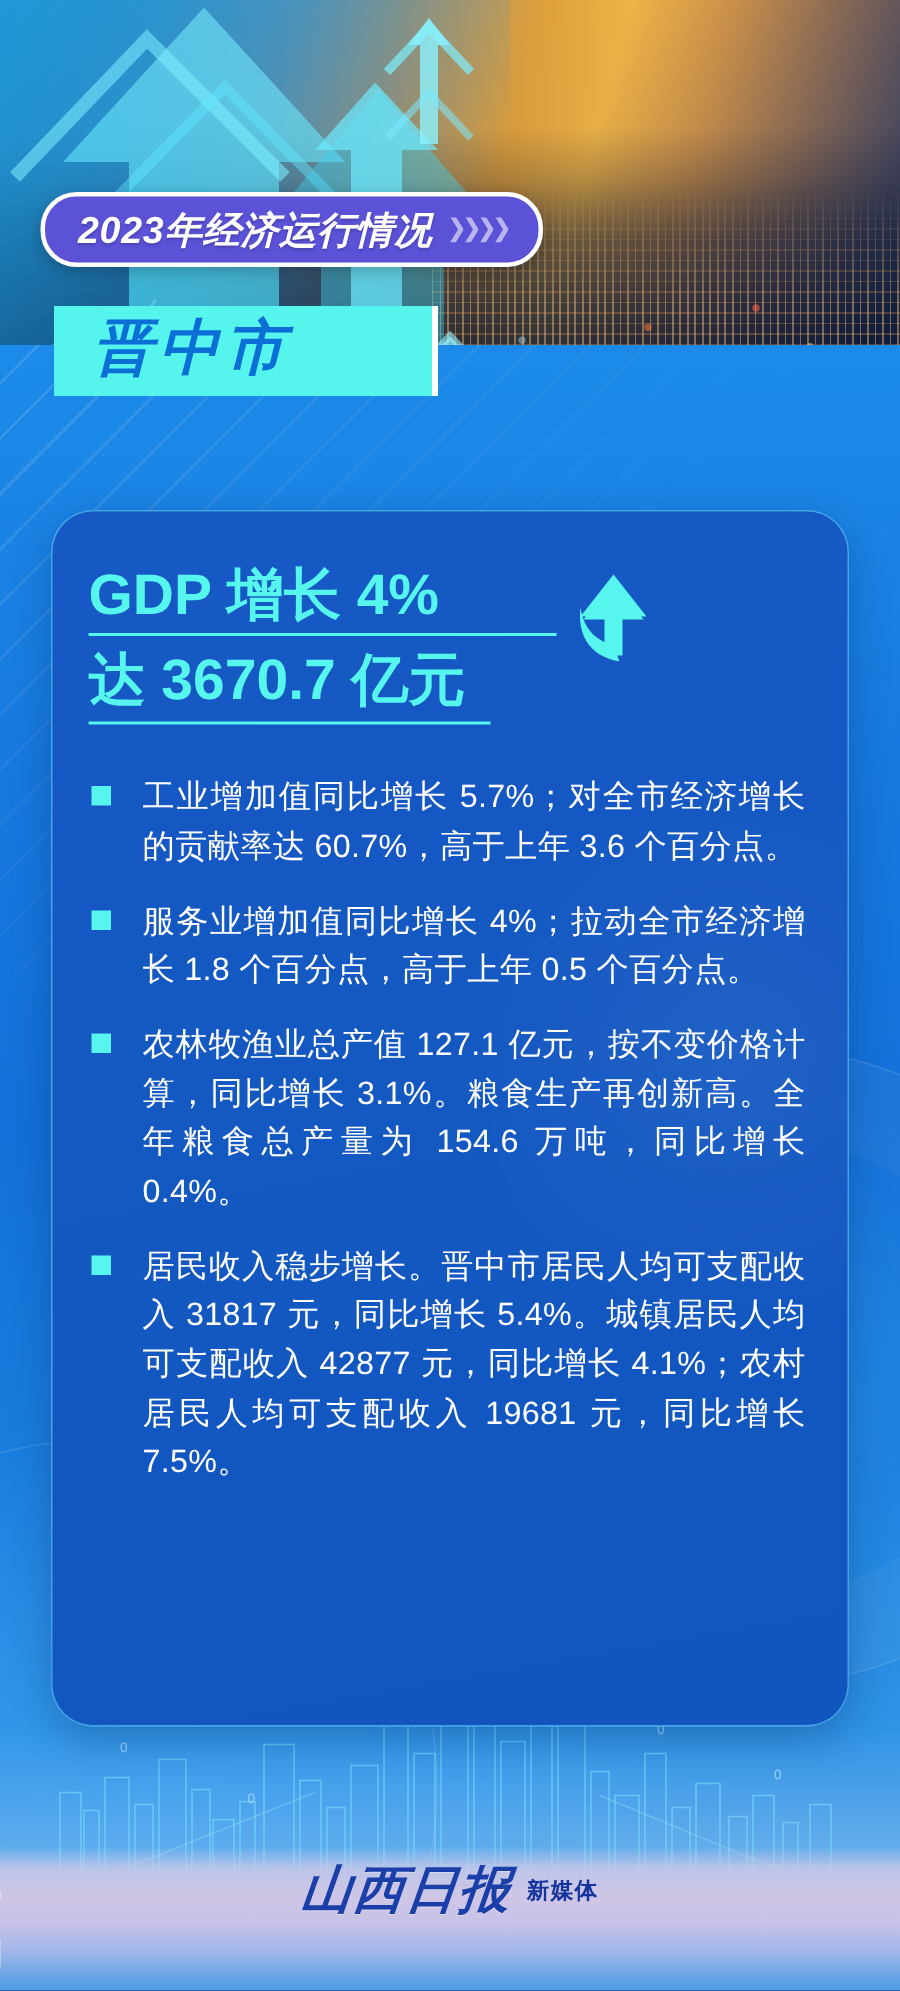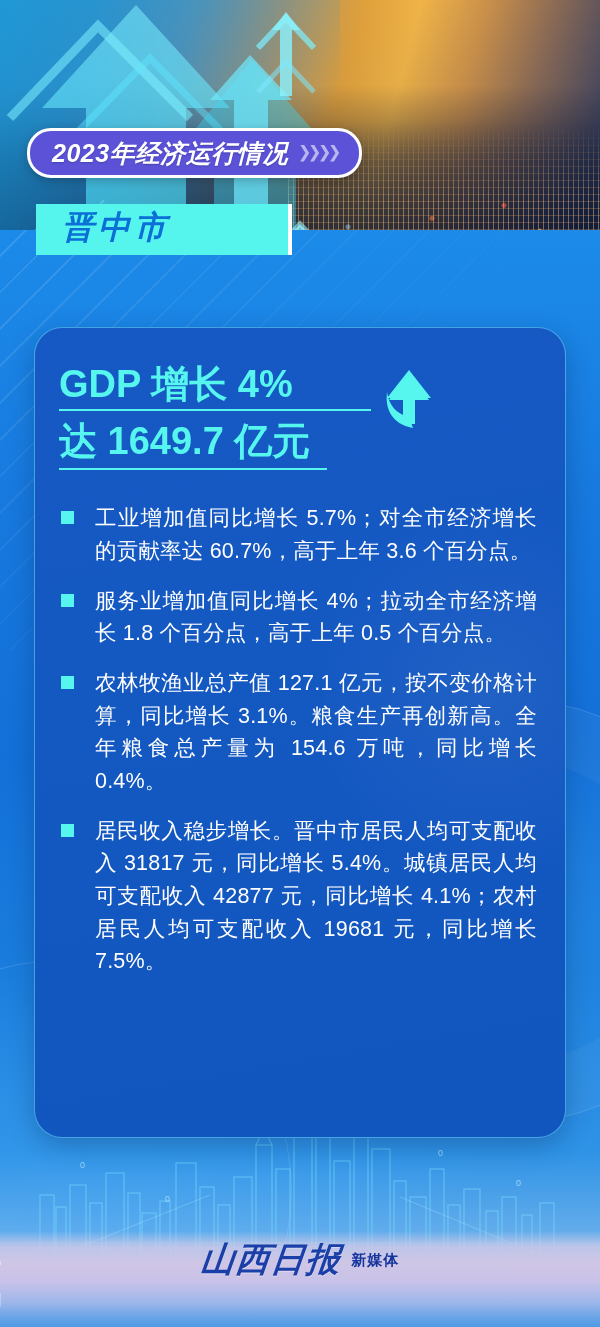--- a/index.html
+++ b/index.html
@@ -175,32 +175,32 @@
     position: absolute;
     left: 36px; top: 204px;
     min-width: 200px;
     padding: 6px 26px 9px 26px;
     background: #55f5ee;
     border-right: 4px solid #ffffff;
     display: inline-block;
   }
   .badge-city-text {
     color: #0b6fd6;
-    font-size: 32px;
+    font-size: 40px;
     font-weight: bold;
     letter-spacing: 4px;
     line-height: 1.12;
     font-style: italic;
     white-space: nowrap;
   }
 
   
   .card {
     position: absolute;
-    left: 34px; top: 327px;
+    left: 34px; top: 340px;
     width: 532px; height: 811px;
     box-sizing: border-box;
     background: linear-gradient(170deg, #1759c4 0%, #1458c2 40%, #1156bf 100%);
     border: 1px solid rgba(110,225,255,0.55);
     border-radius: 28px;
     box-shadow: 0 8px 26px rgba(5,35,90,0.30);
     padding: 34px 28px 20px 24px;
     overflow: hidden;
   }
   .card-sheen {
@@ -436,21 +436,21 @@
     <span class="badge-city-text">晋中市</span>
   </div>
 
   <div class="card">
     <div class="card-sheen"></div>
 
     <div class="headline-row">
       <div class="headline-block">
         <div class="headline-1">GDP 增长 4%</div>
         <div class="hl-rule r1"></div>
-        <div class="headline-2">达 1649.7 亿元</div>
+        <div class="headline-2">达 3670.7 亿元</div>
         <div class="hl-rule r2"></div>
       </div>
       <div class="arrow-up-icon">
         <svg width="54" height="62" viewBox="0 0 54 62">
           <path d="M34 62 C12 58 6 42 8 26 L8 26 C10 40 18 48 30 51 Z" fill="#56f6ef"></path>
           <path d="M30 8 L50 34 L36 34 L36 58 L24 58 L24 34 L10 34 Z" fill="#56f6ef"></path>
           <path d="M30 4 L52 32 L8 32 Z" fill="#56f6ef"></path>
         </svg>
       </div>
     </div>

